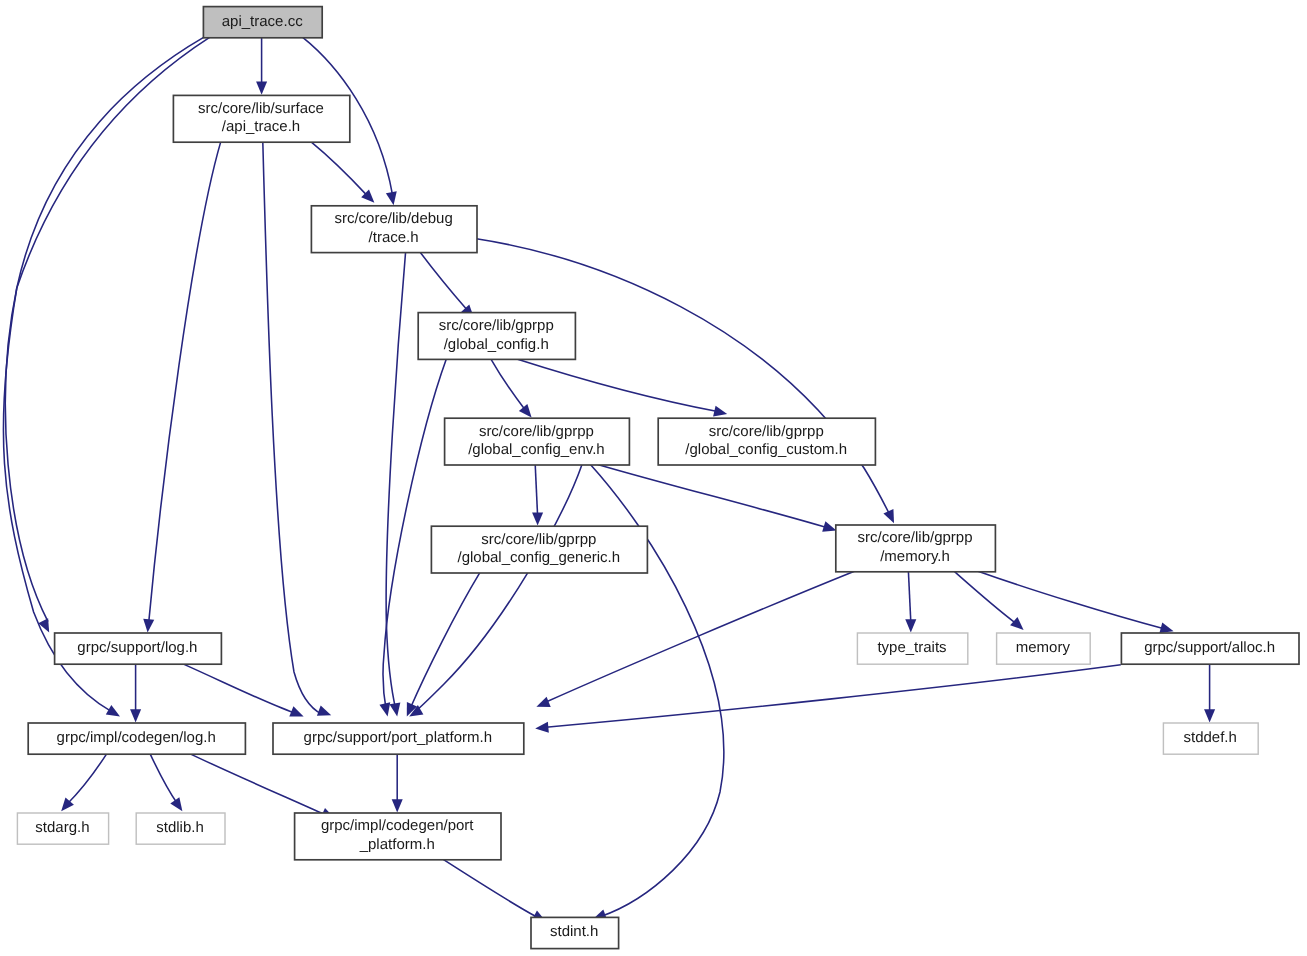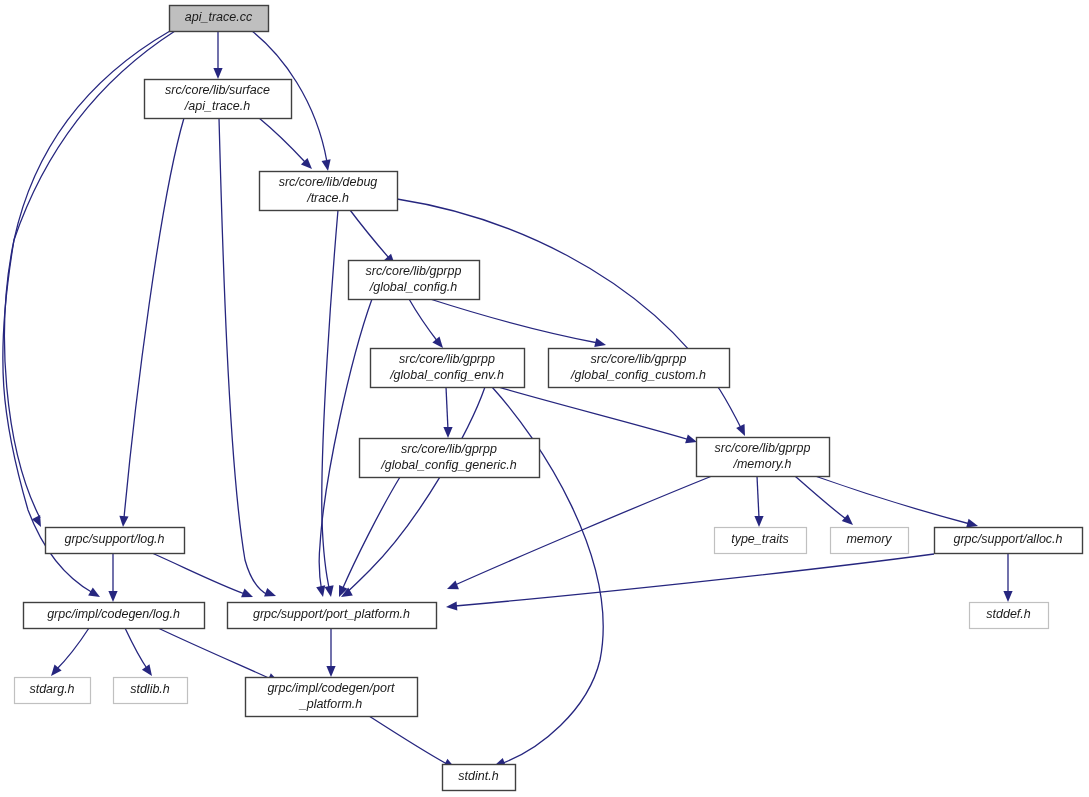--- a/index.html
+++ b/index.html
@@ -7,21 +7,20 @@
     padding: 0;
     background: #ffffff;
   }
   #graph-root {
     position: relative;
     width: 1089px;
     height: 797px;
     background: #ffffff;
     font-family: "Liberation Sans", sans-serif;
     overflow: hidden;
-    font-style: italic;
   }
   svg#graph-svg {
     position: absolute;
     top: 0;
     left: 0;
     width: 1089px;
     height: 797px;
   }
   .node-rect {
     fill: #ffffff;

